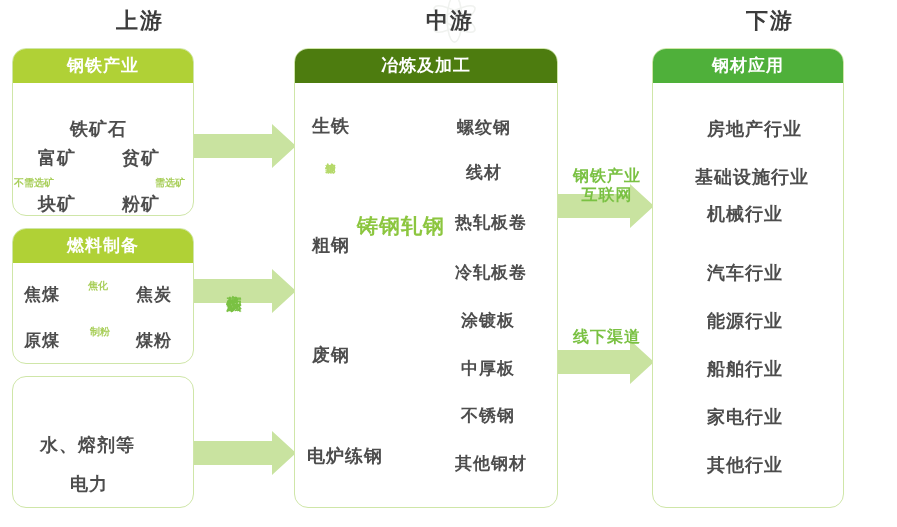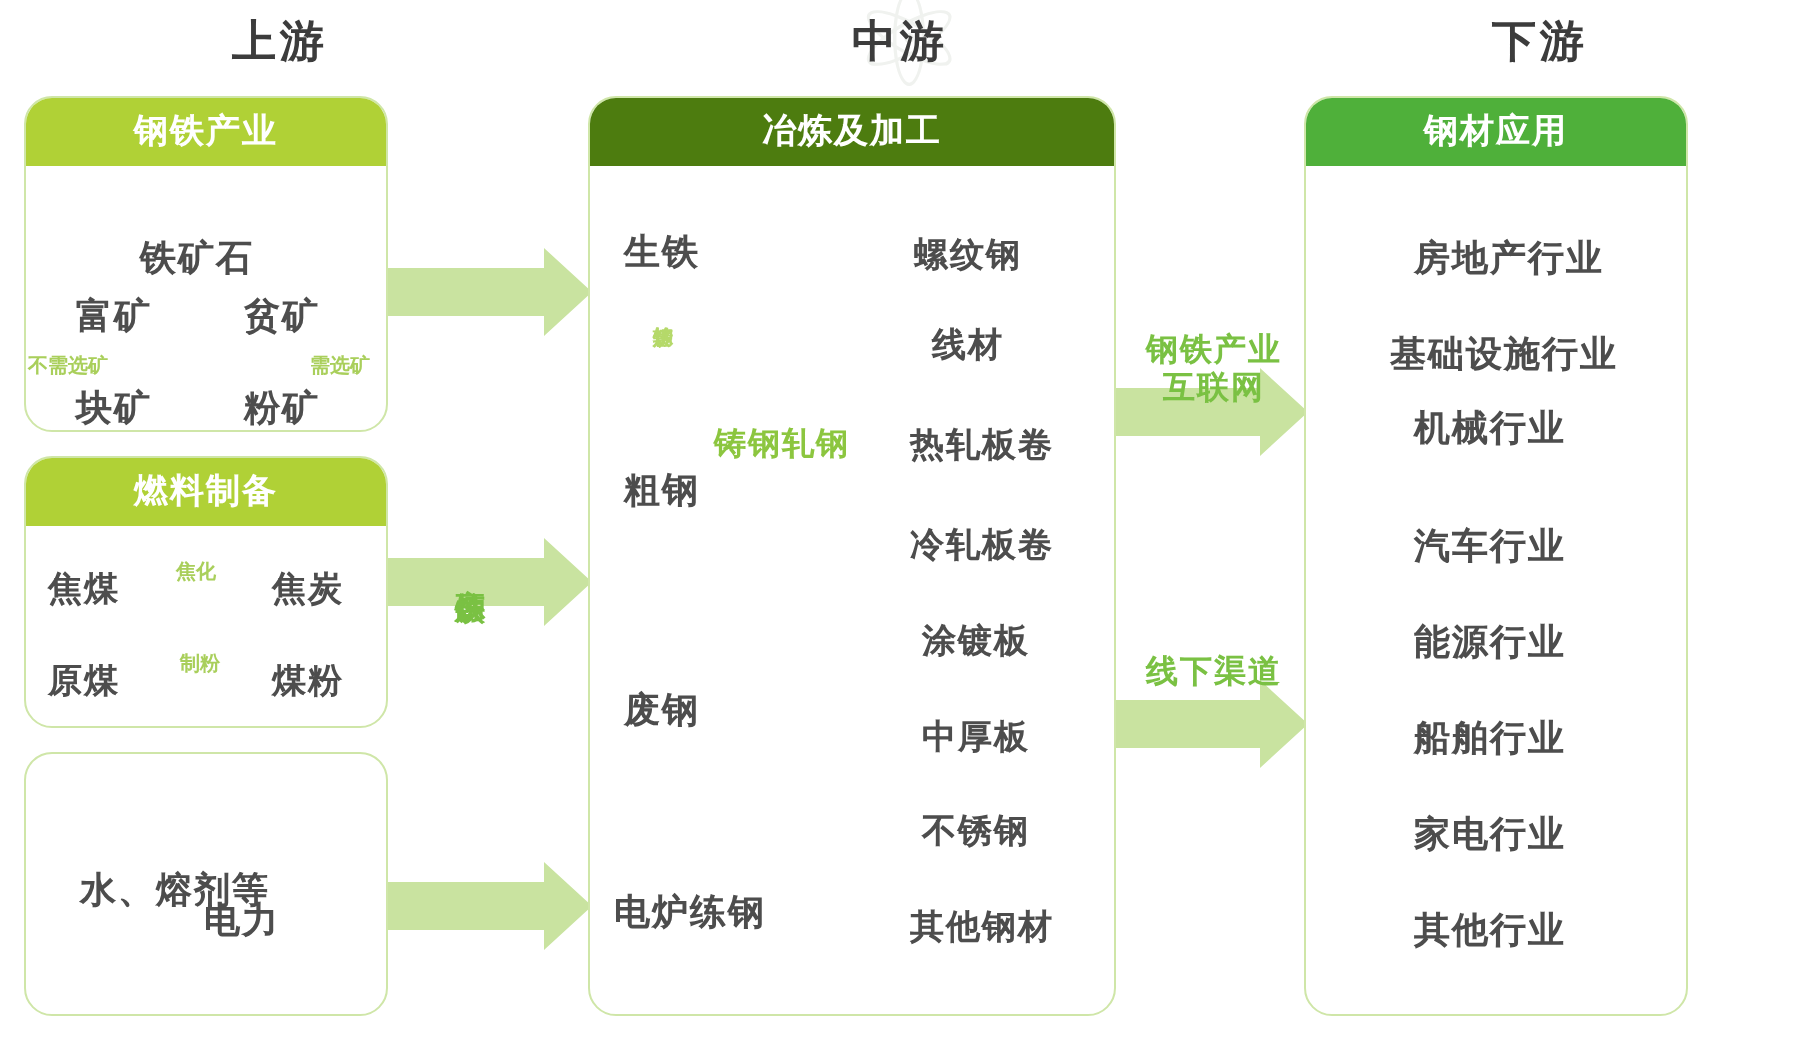--- a/index.html
+++ b/index.html
@@ -72,21 +72,21 @@
     letter-spacing:1px;font-size:15px;line-height:17px;
   }
   .vlabel{
     position:absolute;z-index:6;
     writing-mode:vertical-rl;text-orientation:upright;
     color:#b5d96a;font-weight:bold;font-size:10px;
     letter-spacing:0px;line-height:11px;white-space:nowrap;
   }
   .midlabel{
     position:absolute;z-index:6;
-    color:#8cc63f;font-weight:bold;font-size:16px;letter-spacing:1px;white-space:nowrap;
+    color:#8cc63f;font-weight:bold;font-size:21px;letter-spacing:1px;white-space:nowrap;
   }
 </style>
 </head>
 <body>
 
 <div id="stage">
 
   <div class="wm" style="left:425px;top:-12px;">⚛</div>
   <div class="wm" style="left:655px;top:170px;">⚛</div>
   <div class="wm" style="left:100px;top:380px;font-size:54px;">⚛</div>
@@ -182,21 +182,21 @@
   <div class="node sm" style="left:136px;top:283px;">焦炭</div>
   <div class="minilabel" style="left:88px;top:279px;">焦化</div>
   <div class="node sm" style="left:24px;top:329px;">原煤</div>
   <div class="node sm" style="left:136px;top:329px;">煤粉</div>
   <div class="minilabel" style="left:90px;top:325px;">制粉</div>
 
   <div class="panel" style="left:12px;top:376px;width:182px;height:132px;">
     <div class="panel-body" style="height:98px;"></div>
   </div>
   <div class="node" style="left:40px;top:433px;">水、熔剂等</div>
-  <div class="node" style="left:70px;top:448px;margin-left:32px;">电力</div>
+  <div class="node" style="left:70px;top:472px;">电力</div>
 
   <div class="panel" style="left:294px;top:48px;width:264px;height:460px;">
     <div class="panel-head" style="background:#4d7c0f;">冶炼及加工</div>
     <div class="panel-body" style="height:426px;"></div>
   </div>
 
   <div class="node" style="left:312px;top:114px;">生铁</div>
   <div class="node" style="left:312px;top:233px;">粗钢</div>
   <div class="node" style="left:312px;top:343px;">废钢</div>
   <div class="node" style="left:307px;top:444px;">电炉练钢</div>

